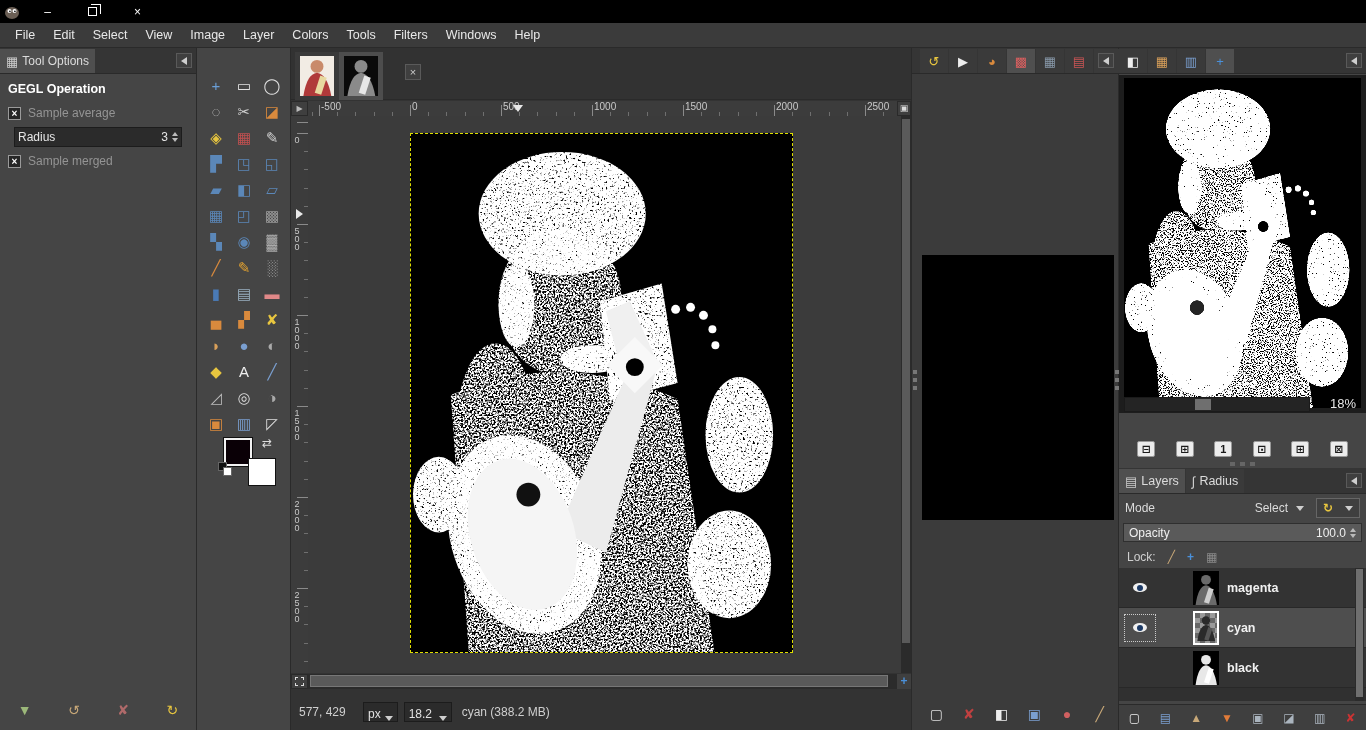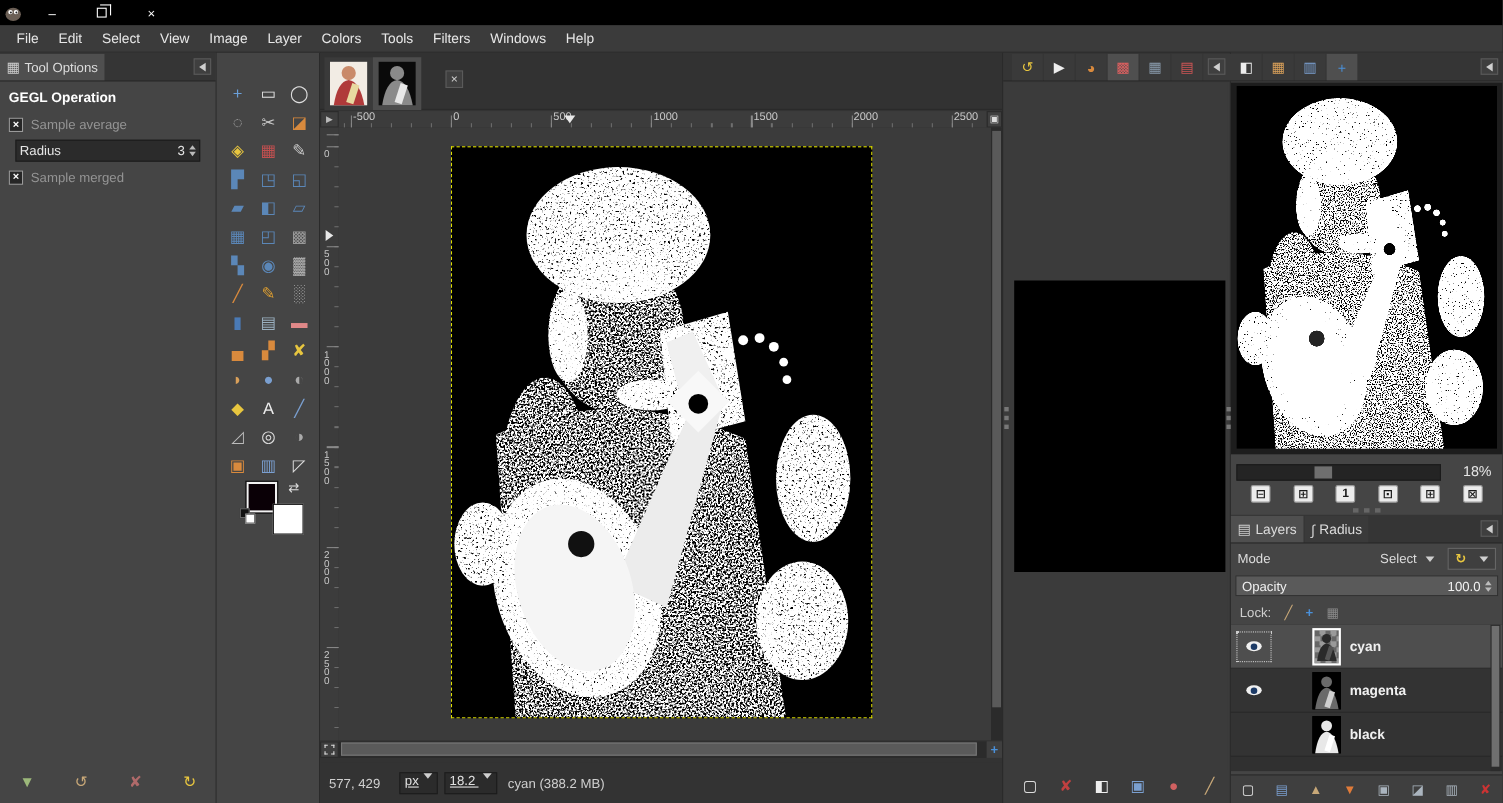--- a/index.html
+++ b/index.html
@@ -81,39 +81,39 @@
   #canvasImage svg { display:block; width:100%; height:100%; }
   #vScroll { position:absolute; left:610px; top:68px; width:10px; height:557px; background:#2b2b2b; }
   #vScroll .thumb { position:absolute; left:1px; top:3px; width:8px; height:524px; background:#5a5a5a; }
   #qmaskBtn { position:absolute; left:0; top:626px; width:17px; height:15px; background:#3f3f3f; border:1px solid #2a2a2a; display:flex; align-items:center; justify-content:center; }
   #qmaskBtn .dash { width:9px; height:9px; border:1px dashed #ddd; }
   #hScroll { position:absolute; left:17px; top:626px; width:589px; height:15px; background:#2b2b2b; }
   #hScroll .thumb { position:absolute; left:2px; top:1px; width:578px; height:12px; background:#5a5a5a; border:1px solid #777; }
   #navPopBtn { position:absolute; left:606px; top:626px; width:14px; height:15px; background:#3f3f3f; color:#4a90d9; font-weight:bold; text-align:center; line-height:14px; font-size:12px; }
   #statusbar { position:absolute; left:0; top:645px; width:620px; height:37px; background:#333; display:flex; align-items:center; color:#cfcfcf; }
   #statusPos { margin-left:8px; width:58px; }
-  .mini-select { height:20px; background:#2b2b2b; border:1px solid #1c1c1c; display:flex; align-items:flex-start; padding:0 4px; gap:4px; margin-left:6px; color:#e0e0e0;text-decoration:underline; }
+  .mini-select { height:20px; background:#2b2b2b; border:1px solid #1c1c1c; display:flex; align-items:flex-end; padding:0 4px; gap:4px; margin-left:6px; color:#e0e0e0; }
   #zoomSelect .val { width:26px; overflow:hidden; white-space:nowrap; }
   #statusMsg { margin-left:10px; }
 
   
   #middock { left:911px; top:48px; width:208px; height:682px; background:#3b3b3b; border-left:1px solid #2a2a2a; border-right:1px solid #2a2a2a; }
   #midTabs { padding-left:8px; }
   #midBody { position:absolute; left:8px; top:27px; width:196px; height:625px; background:#3b3b3b; }
   #midBlack { position:absolute; left:2px; top:180px; width:192px; height:265px; background:#000; }
   #midFooter { position:absolute; left:8px; bottom:4px; width:196px; height:24px; display:flex; justify-content:space-around; align-items:center; }
   .grip { position:absolute; width:5px; height:30px; display:flex; flex-direction:column; gap:4px; align-items:center; justify-content:center; }
   .grip i { width:4px; height:4px; background:#777; }
 
   
   #rightdock { left:1119px; top:48px; width:247px; height:682px; background:#454545; }
   #navPreview { position:absolute; left:0; top:27px; width:247px; height:338px; background:#1d1d1d; overflow:hidden; }
   #navImage { position:absolute; left:5px; top:3px; width:237px; height:330px; filter:brightness(2.1); }
   #navImage svg { display:block; width:100%; height:100%; }
-  #navZoomRow { position:absolute; left:0; top:371px; width:247px; height:22px; }
+  #navZoomRow { position:absolute; left:0; top:346px; width:247px; height:22px; }
   #navSlider { position:absolute; left:5px; top:3px; width:186px; height:15px; background:#242424; border:1px solid #1a1a1a; }
   #navSlider .handle { position:absolute; left:70px; top:1px; width:16px; height:11px; background:#6f6f6f; }
   #navZoomLabel { position:absolute; right:10px; top:2px; font-size:13px; color:#e6e6e6; }
   #navBtns { position:absolute; left:0; top:390px; width:247px; height:22px; display:flex; justify-content:space-around; align-items:center; padding:0 8px; }
   .chip-btn { width:18px; height:16px; background:#ececec; color:#1a1a1a; border:1px solid #999; border-radius:2px; display:flex; align-items:center; justify-content:center; font-size:11px; font-weight:bold; }
   #gripDots { position:absolute; left:103px; top:414px; width:40px; height:5px; display:flex; gap:5px; justify-content:center; }
   #gripDots i { width:5px; height:4px; background:#666; }
 
   
   #layersDock { position:absolute; left:0; top:420px; width:247px; height:262px; }
@@ -654,52 +654,52 @@
             <span class="tri-down-s"></span>
           </span>
       </div>
       <div id="lockRow">
         <span>Lock:</span>
       <span style="color: rgb(200, 168, 120); font-weight: bold;">╱</span>
           <span style="color: rgb(74, 144, 217); font-weight: bold;">+</span>
           <span style="color: rgb(138, 138, 138); font-weight: bold;">▦</span>
         </div>
       <div id="layersList">
+          <div class="layer-row">
+            <span class="eye-box">
+              <span class="eye"></span>
+            </span>
+            <span class="layer-thumb"><svg viewBox="0 0 26 34">
+                <rect width="26" height="34" fill="#000"></rect>
+                <g fill="#6a6a6a">
+                  <circle cx="13" cy="8.84" r="4.94"></circle>
+                  <path d="M2.6,34 Q5.2,15.3 13,14.28 Q20.8,15.3 23.92,34 Z"></path>
+                </g>
+                <g fill="#cfcfcf">
+                  <rect x="13.52" y="17" width="5.2" height="15.3" transform="rotate(18 15.6 23.799999999999997)"></rect>
+                </g>
+              </svg></span>
+            <span class="layer-name">magenta</span>
+          </div>
           <div class="layer-row selected">
             <span class="eye-box focused">
               <span class="eye"></span>
             </span>
             <span class="layer-thumb checker"><svg viewBox="0 0 26 34">
                 <g fill="#2a2a2a">
                   <circle cx="13" cy="8.84" r="4.94"></circle>
                   <path d="M2.6,34 Q5.2,15.3 13,14.28 Q20.8,15.3 23.92,34 Z"></path>
                 </g>
                 <g fill="#555">
                   <rect x="13.52" y="17" width="5.2" height="15.3" transform="rotate(18 15.6 23.799999999999997)"></rect>
                 </g>
               </svg></span>
             <span class="layer-name">cyan</span>
           </div>
           <div class="layer-row">
-            <span class="eye-box">
-              <span class="eye"></span>
-            </span>
-            <span class="layer-thumb"><svg viewBox="0 0 26 34">
-                <rect width="26" height="34" fill="#000"></rect>
-                <g fill="#6a6a6a">
-                  <circle cx="13" cy="8.84" r="4.94"></circle>
-                  <path d="M2.6,34 Q5.2,15.3 13,14.28 Q20.8,15.3 23.92,34 Z"></path>
-                </g>
-                <g fill="#cfcfcf">
-                  <rect x="13.52" y="17" width="5.2" height="15.3" transform="rotate(18 15.6 23.799999999999997)"></rect>
-                </g>
-              </svg></span>
-            <span class="layer-name">magenta</span>
-          </div>
-          <div class="layer-row">
             <span class="eye-box"></span>
             <span class="layer-thumb"><svg viewBox="0 0 26 34">
                 <rect width="26" height="34" fill="#000"></rect>
                 <g fill="#e8e8e8">
                   <circle cx="13" cy="8.84" r="4.94"></circle>
                   <path d="M2.6,34 Q5.2,15.3 13,14.28 Q20.8,15.3 23.92,34 Z"></path>
                 </g>
                 <g fill="#fff">
                   <rect x="13.52" y="17" width="5.2" height="15.3" transform="rotate(18 15.6 23.799999999999997)"></rect>
                 </g>

